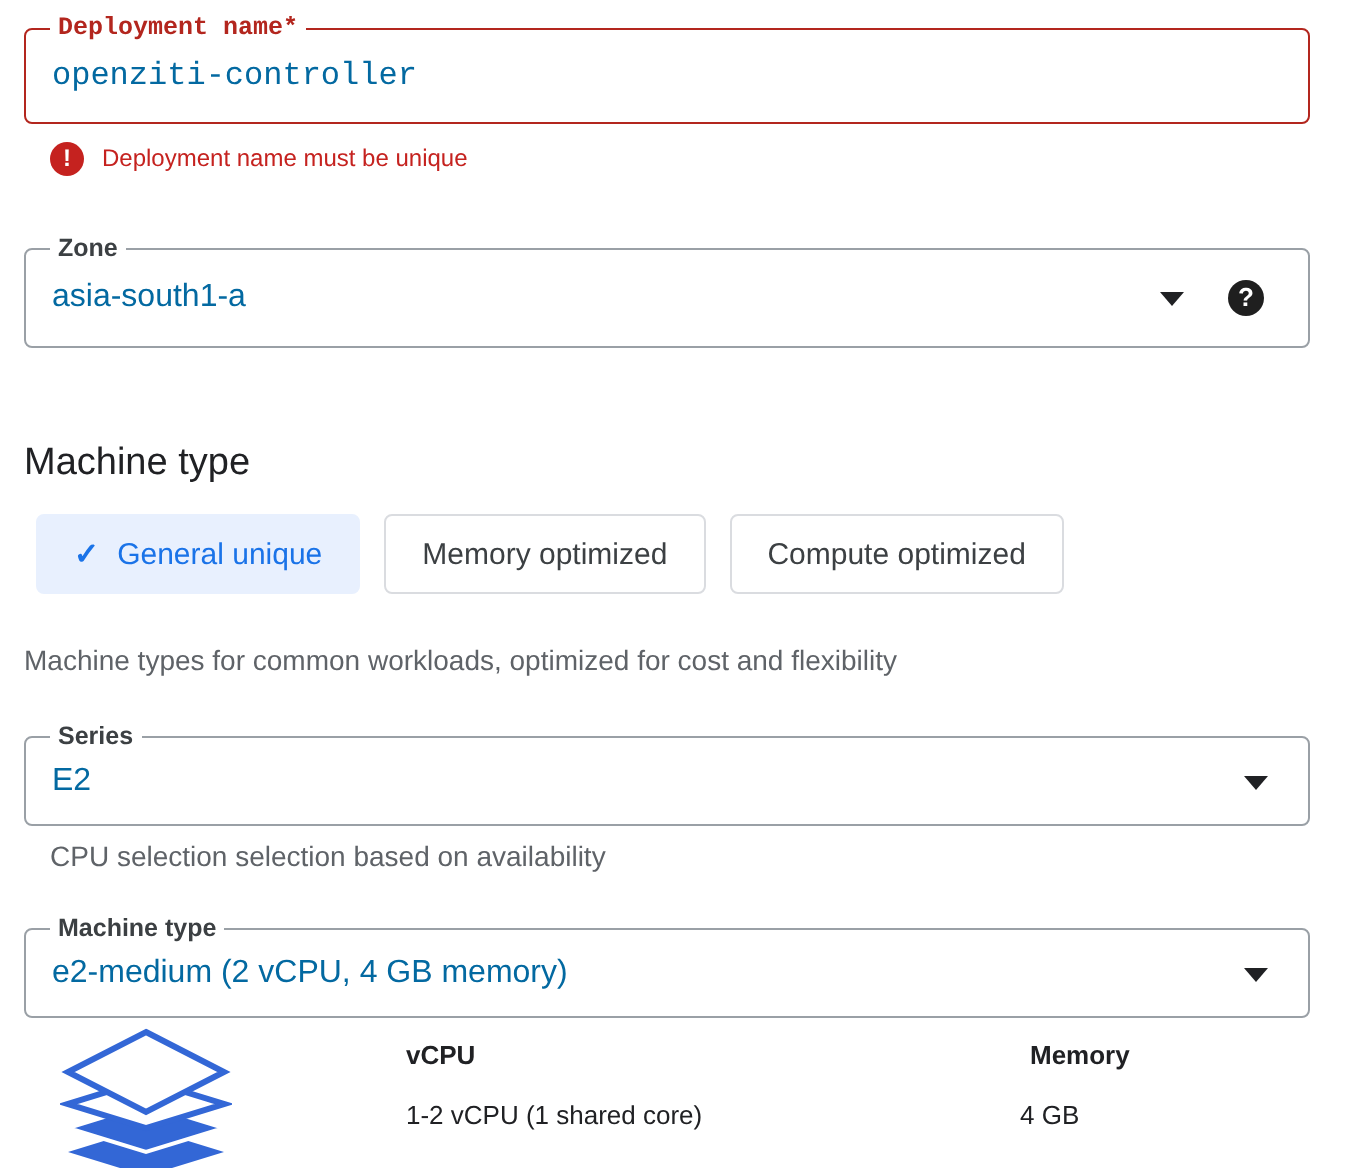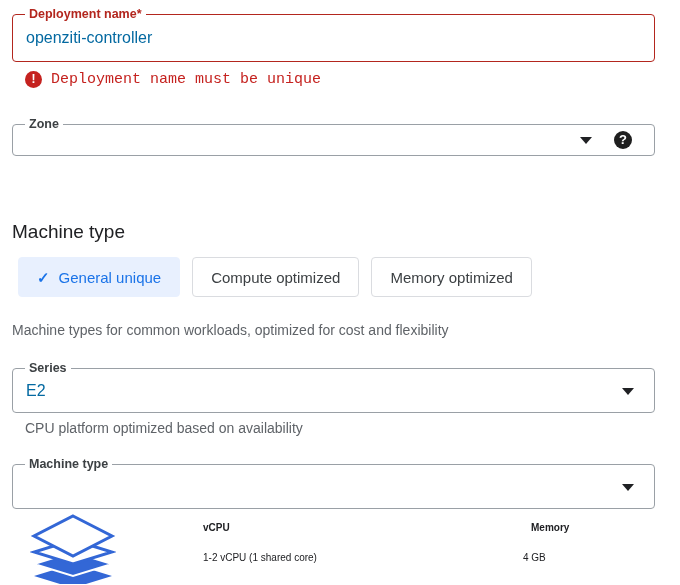--- a/index.html
+++ b/index.html
@@ -96,24 +96,23 @@
     border-radius: 50%;
     background: #c5221f;
     color: #ffffff;
     font-size: 12px;
     font-weight: bold;
     line-height: 17px;
     text-align: center;
     flex: 0 0 auto;
   }
   .error-text {
-    font-size: 15px;
+    font-size: 12px;
     color: #c5221f;
     line-height: 17px;
-    font-family: Liberation Mono, monospace;
   }
 
   
   .section-title {
     position: absolute;
     left: 12px;
     top: 219px;
     font-size: 19px;
     color: #202124;
     line-height: 26px;
@@ -165,84 +164,86 @@
   
   .spec-icon {
     position: absolute;
     left: 30px;
     top: 514px;
     width: 86px;
     height: 70px;
   }
   .spec-col {
     position: absolute;
-    font-size: 10px;
+    font-size: 13px;
     line-height: 20px;
     white-space: nowrap;
   }
   .spec-head { font-weight: bold; color: #202124; }
   .spec-val  { color: #202124; }
 </style>
 </head>
 <body>
 
-<div class="field error" style="left:12px; top:14px; width:643px; height:48px;">
+<div class="field error" style="left:12px; top:14px; width:643px; height:48px;font-family:Liberation Mono, monospace;">
   <span class="field-label">
     <span>Deployment name</span><span class="req-star">*</span>
   </span>
   <span class="field-value">openziti-controller</span>
 </div>
 
 <div class="error-row">
   <span class="error-badge">!</span>
   <span class="error-text">Deployment name must be unique</span>
 </div>
 
-<div class="field" style="left:12px; top:124px; width:643px; height:32px;">
+<div class="field" style="left:12px; top:124px; width:643px; height:50px;">
   <span class="field-label">Zone</span>
+  <span class="field-value">asia-south1-a</span>
   <span class="caret" style="right:62px;"></span>
   <span class="help-icon" style="right:22px;">?</span>
 </div>
 
 <div class="section-title">Machine type</div>
 
 <div class="chip-row">
   <div class="chip selected">
     <span class="chip-check">✓</span>
     <span>General unique</span>
   </div>
   <div class="chip">
-    <span>Compute optimized</span>
+    <span>Memory optimized</span>
   </div>
   <div class="chip">
-    <span>Memory optimized</span>
+    <span>Compute optimized</span>
   </div>
 </div>
 
 <div class="helper" style="left:12px; top:321px;">Machine types for common workloads, optimized for cost and flexibility</div>
 
 <div class="field" style="left:12px; top:368px; width:643px; height:45px;">
   <span class="field-label">Series</span>
   <span class="field-value">E2</span>
   <span class="caret" style="right:20px;"></span>
 </div>
 
-<div class="helper" style="left:25px; top:419px;">CPU platform optimized based on availability</div>
+<div class="helper" style="left:25px; top:419px;">CPU selection selection based on availability</div>
 
 <div class="field" style="left:12px; top:464px; width:643px; height:45px;">
   <span class="field-label">Machine type</span>
+  <span class="field-value">e2-medium (2 vCPU, 4 GB memory)</span>
   <span class="caret" style="right:20px;"></span>
 </div>
 
 <svg class="spec-icon" viewBox="0 0 86 70">
 
   <polygon points="43,50 82,62 43,74 4,62" fill="#3367d6"></polygon>
   <polygon points="43,38 82,50 43,62 4,50" fill="#3367d6" stroke="#ffffff" stroke-width="2"></polygon>
 
   <polygon points="43,26 82,38 43,50 4,38" fill="#ffffff" stroke="#3367d6" stroke-width="3"></polygon>
   <polygon points="43,2 82,22 43,42 4,22" fill="#ffffff" stroke="#3367d6" stroke-width="3"></polygon>
 </svg>
 
 <div class="spec-col spec-head" style="left:203px; top:518px;">vCPU</div>
 <div class="spec-col spec-val" style="left:203px; top:548px;">1-2 vCPU (1 shared core)</div>
 
-<div class="spec-col spec-head" style="left:515px; top:518px;margin-left:16px;">Memory</div>
-<div class="spec-col spec-val" style="left:523px; top:548px;">4 GB</div>
+<div class="spec-col spec-head" style="left:515px; top:518px;">Memory</div>
+<div class="spec-col spec-val" style="left:510px; top:548px;">4 GB</div>
 
 </body></html>

